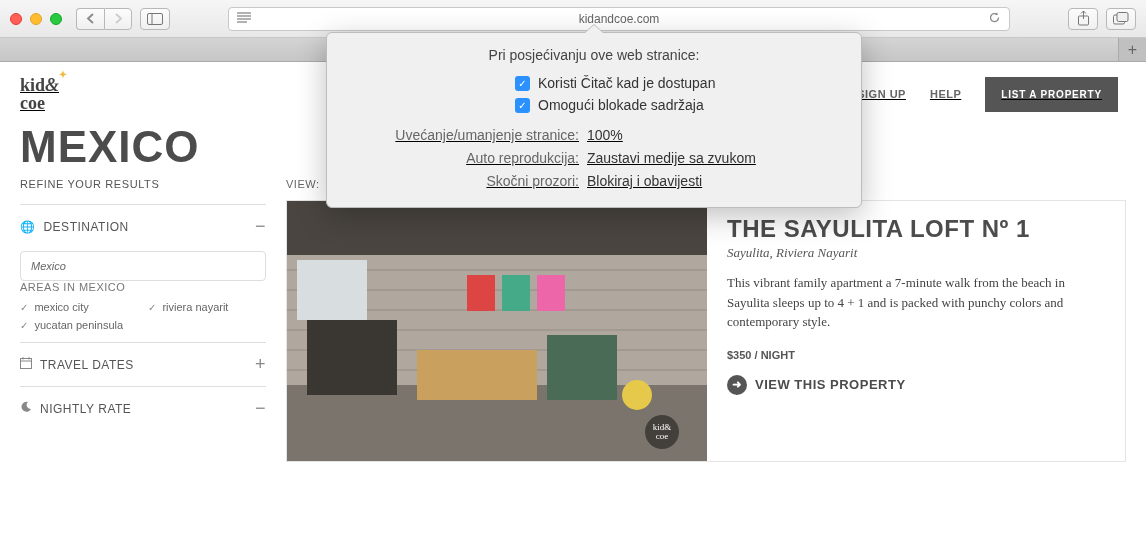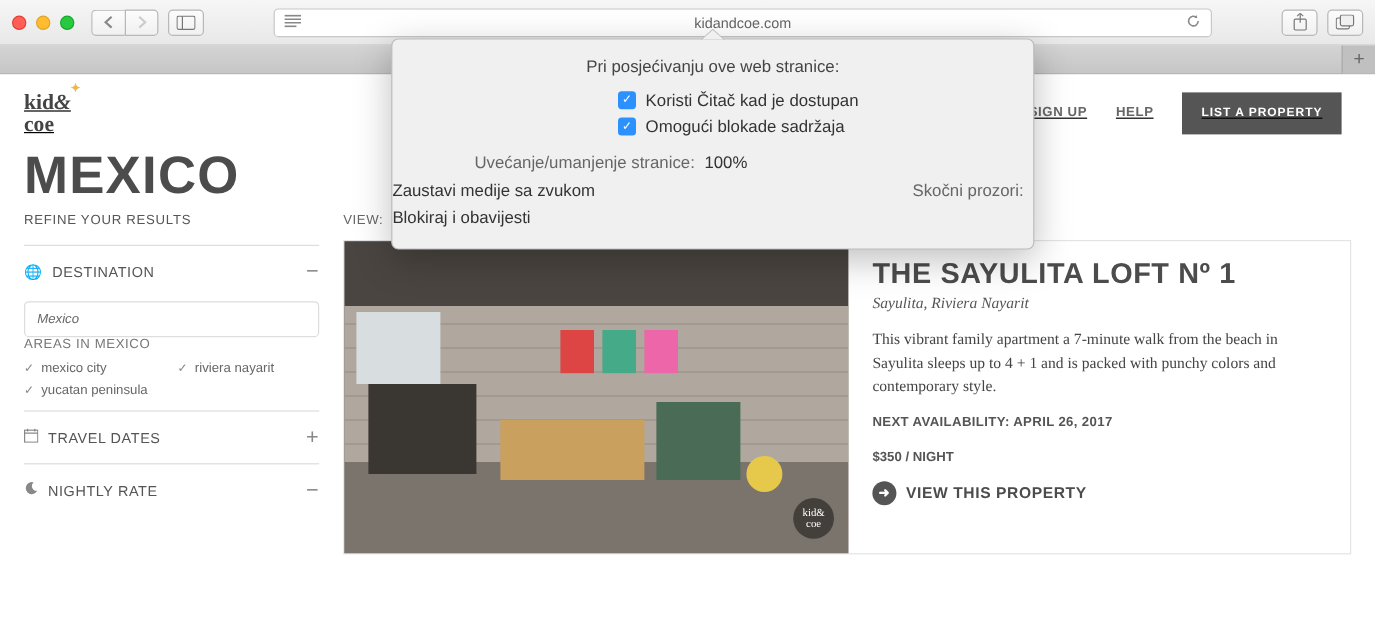--- a/index.html
+++ b/index.html
@@ -206,21 +206,21 @@
     }
     .listing-img {
       width: 420px;
       background: #6a6058;
       position: relative;
       overflow: hidden;
     }
     .room-svg { width: 100%; height: 100%; }
     .img-badge {
       position: absolute;
-      bottom: 12px; right: 12px;
+      bottom: 12px; right: 28px;
       background: rgba(0,0,0,0.45);
       color: #fff;
       padding: 6px 8px;
       border-radius: 50%;
       font-size: 9px;
       font-family: Georgia, serif;
       width: 34px; height: 34px;
       display: flex; align-items: center; justify-content: center;
       text-align: center;
       line-height: 1;
@@ -340,20 +340,21 @@
       border-radius: 3px;
       display: flex; align-items: center; justify-content: center;
       color: #fff; font-size: 10px;
     }
     .popover-table {
       margin-top: 14px;
       display: grid;
       grid-template-columns: 260px auto;
       row-gap: 7px;
       font-size: 14px;
+      text-decoration: underline;
     }
     .pt-label { text-align: right; color: #666; padding-right: 8px; }
     .pt-value { color: #333; }
   </style>
 </head>
 <body>
 
 <div class="browser-toolbar">
   <div class="traffic-lights">
     <div class="tl tl-red"></div>
@@ -529,21 +530,20 @@
             <rect x="250" y="75" width="28" height="36" fill="#e6a"></rect>
 
             <rect x="10" y="60" width="70" height="60" fill="#d8dde0"></rect>
           </svg>
           <div class="img-badge">kid&amp; coe</div>
         </div>
         <div class="listing-info">
           <div class="listing-title">THE SAYULITA LOFT Nº 1</div>
           <div class="listing-loc">Sayulita, Riviera Nayarit</div>
           <div class="listing-desc">This vibrant family apartment a 7-minute walk from the beach in Sayulita sleeps up to 4 + 1 and is packed with punchy colors and contemporary style.</div>
-          <div class="listing-avail">NEXT AVAILABILITY: APRIL 26, 2017</div>
           <div class="listing-price">$350 / NIGHT</div>
           <div class="view-prop">
             <span class="circle">➜</span>
             <span>VIEW THIS PROPERTY</span>
           </div>
         </div>
       </div>
     </div>
   </div>
 </div>
@@ -556,17 +556,18 @@
       <span>Koristi Čitač kad je dostupan</span>
     </div>
     <div class="check-row">
       <div class="checkbox">✓</div>
       <span>Omogući blokade sadržaja</span>
     </div>
   </div>
   <div class="popover-table">
     <div class="pt-label">Uvećanje/umanjenje stranice:</div>
     <div class="pt-value">100%</div>
+    <div class="pt-label">Auto reprodukcija:</div>
     <div class="pt-value">Zaustavi medije sa zvukom</div>
     <div class="pt-label">Skočni prozori:</div>
     <div class="pt-value">Blokiraj i obavijesti</div>
   </div>
 </div>
 
 </body></html>

